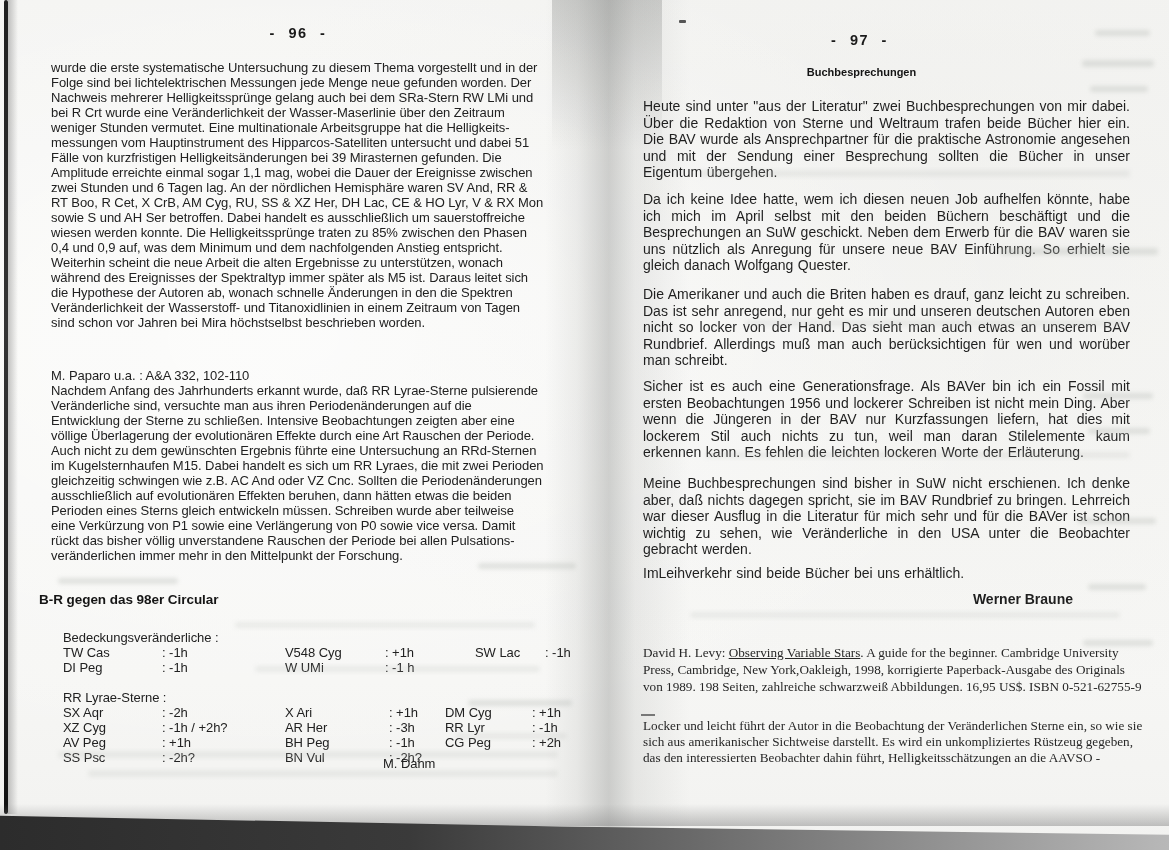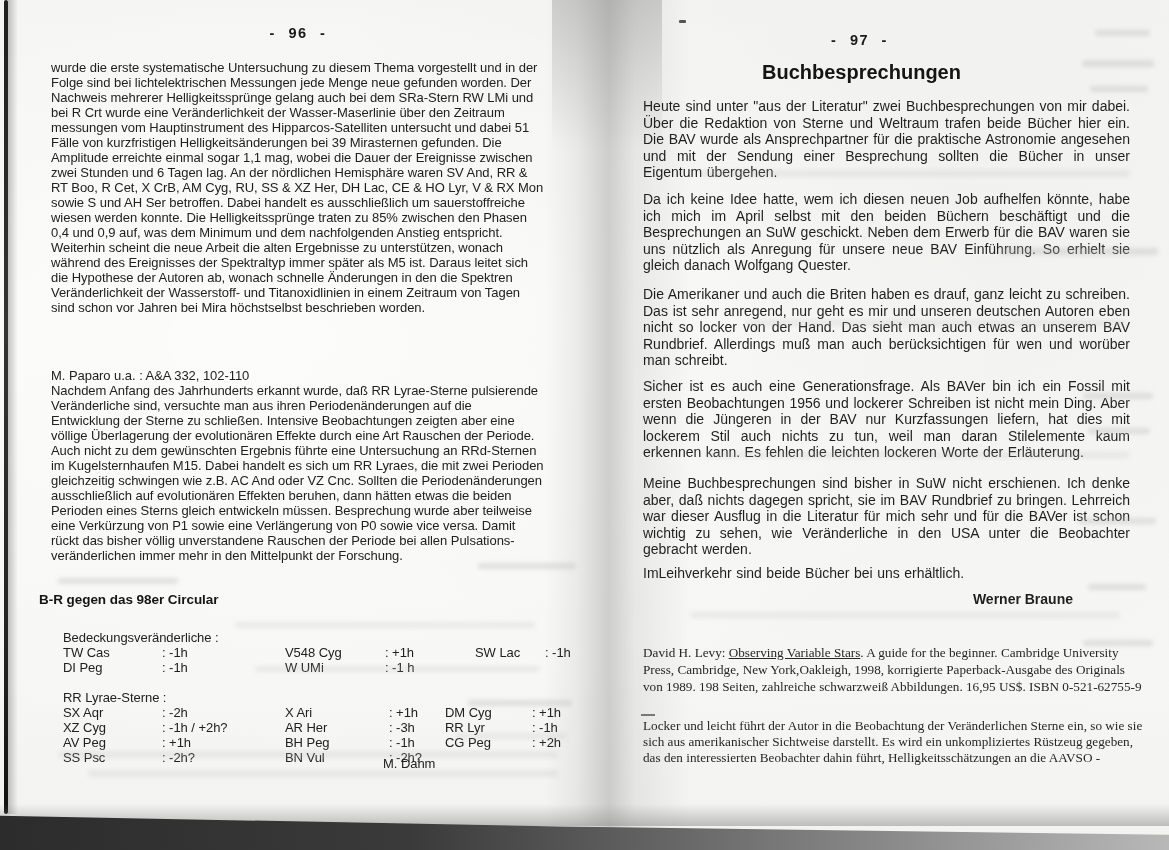--- a/index.html
+++ b/index.html
@@ -48,21 +48,21 @@
   .tlabel{height:15px;white-space:pre;}
   .trow{position:relative;height:15px;}
   .trow span{position:absolute;top:0;white-space:pre;}
   .s0 .tn0{left:0}.s0 .tv0{left:99px}.s0 .tn1{left:222px}.s0 .tv1{left:322px}.s0 .tn2{left:412px}.s0 .tv2{left:482px}
   .s1 .tn0{left:0}.s1 .tv0{left:99px}.s1 .tn1{left:222px}.s1 .tv1{left:326px}.s1 .tn2{left:382px}.s1 .tv2{left:469px}
   .lp-sign{position:absolute;top:756px;left:332px;font-size:13px;}
   
   .rpage{position:absolute;left:643px;top:0;width:487px;font-size:14px;line-height:16.6px;color:#1f1f1f;}
   .rp-no{top:32px;left:-27px;width:487px;text-align:center;}
   .rp-heading{position:absolute;top:64px;left:-25px;width:487px;text-align:center;
-    font-weight:bold;font-size:20px;color:#141414;}
+    font-weight:bold;font-size:11px;color:#141414;}
   .rp-para{position:absolute;left:0;width:487px;text-align:justify;word-spacing:.6px;}
   .rp-p0{top:98px}.rp-p1{top:191px}.rp-p2{top:286px}.rp-p3{top:378px}.rp-p4{top:475px}.rp-p5{top:565px}
   .rp-sign{position:absolute;top:591px;left:0;width:430px;text-align:right;font-weight:bold;font-size:14px;}
   .serif{font-family:"Liberation Serif",serif;font-size:13.2px;line-height:16.8px;color:#262626;}
   .rp-bookref{position:absolute;top:645px;left:0;width:510px;}
   .rp-bookref .line,.rp-excerpt .line{white-space:pre;}
   .rp-excerpt{position:absolute;top:718px;left:0;width:510px;line-height:15.8px;}
   .u{text-decoration:underline;}
 </style>
 </head>
@@ -75,20 +75,21 @@
   <div class="edge-soft"></div>
   <div class="edge-line"></div>
 
   <div class="lpage">
     <div class="pageno lp-no">- 96 -</div>
     <div class="lp-para1">
         <div class="line">wurde die erste systematische Untersuchung zu diesem Thema vorgestellt und in der</div>
         <div class="line">Folge sind bei lichtelektrischen Messungen jede Menge neue gefunden worden. Der</div>
         <div class="line">Nachweis mehrerer Helligkeitssprünge gelang auch bei dem SRa-Stern RW LMi und</div>
         <div class="line">bei R Crt wurde eine Veränderlichkeit der Wasser-Maserlinie über den Zeitraum</div>
+        <div class="line">weniger Stunden vermutet. Eine multinationale Arbeitsgruppe hat die Helligkeits-</div>
         <div class="line">messungen vom Hauptinstrument des Hipparcos-Satelliten untersucht und dabei 51</div>
         <div class="line">Fälle von kurzfristigen Helligkeitsänderungen bei 39 Mirasternen gefunden. Die</div>
         <div class="line">Amplitude erreichte einmal sogar 1,1 mag, wobei die Dauer der Ereignisse zwischen</div>
         <div class="line">zwei Stunden und 6 Tagen lag. An der nördlichen Hemisphäre waren SV And, RR &amp;</div>
         <div class="line">RT Boo, R Cet, X CrB, AM Cyg, RU, SS &amp; XZ Her, DH Lac, CE &amp; HO Lyr, V &amp; RX Mon</div>
         <div class="line">sowie S und AH Ser betroffen. Dabei handelt es ausschließlich um sauerstoffreiche</div>
         <div class="line">wiesen werden konnte. Die Helligkeitssprünge traten zu 85% zwischen den Phasen</div>
         <div class="line">0,4 und 0,9 auf, was dem Minimum und dem nachfolgenden Anstieg entspricht.</div>
         <div class="line">Weiterhin scheint die neue Arbeit die alten Ergebnisse zu unterstützen, wonach</div>
         <div class="line">während des Ereignisses der Spektraltyp immer später als M5 ist. Daraus leitet sich</div>
@@ -99,21 +100,21 @@
     <div class="lp-block2">
         <div class="line">M. Paparo u.a. : A&amp;A 332, 102-110</div>
         <div class="line">Nachdem Anfang des Jahrhunderts erkannt wurde, daß RR Lyrae-Sterne pulsierende</div>
         <div class="line">Veränderliche sind, versuchte man aus ihren Periodenänderungen auf die</div>
         <div class="line">Entwicklung der Sterne zu schließen. Intensive Beobachtungen zeigten aber eine</div>
         <div class="line">völlige Überlagerung der evolutionären Effekte durch eine Art Rauschen der Periode.</div>
         <div class="line">Auch nicht zu dem gewünschten Ergebnis führte eine Untersuchung an RRd-Sternen</div>
         <div class="line">im Kugelsternhaufen M15. Dabei handelt es sich um RR Lyraes, die mit zwei Perioden</div>
         <div class="line">gleichzeitig schwingen wie z.B. AC And oder VZ Cnc. Sollten die Periodenänderungen</div>
         <div class="line">ausschließlich auf evolutionären Effekten beruhen, dann hätten etwas die beiden</div>
-        <div class="line">Perioden eines Sterns gleich entwickeln müssen. Besprechung wurde aber teilweise</div>
+        <div class="line">Perioden eines Sterns gleich entwickeln müssen. Schreiben wurde aber teilweise</div>
         <div class="line">eine Verkürzung von P1 sowie eine Verlängerung von P0 sowie vice versa. Damit</div>
         <div class="line">rückt das bisher völlig unverstandene Rauschen der Periode bei allen Pulsations-</div>
         <div class="line">veränderlichen immer mehr in den Mittelpunkt der Forschung.</div>
       </div>
     <div class="lp-heading">B-R gegen das 98er Circular</div>
     <div class="lp-table">
         <div class="tsection s0">
           <div class="tlabel">Bedeckungsveränderliche :</div>
           <div class="trow">
             <span class="tn0">TW Cas</span>

